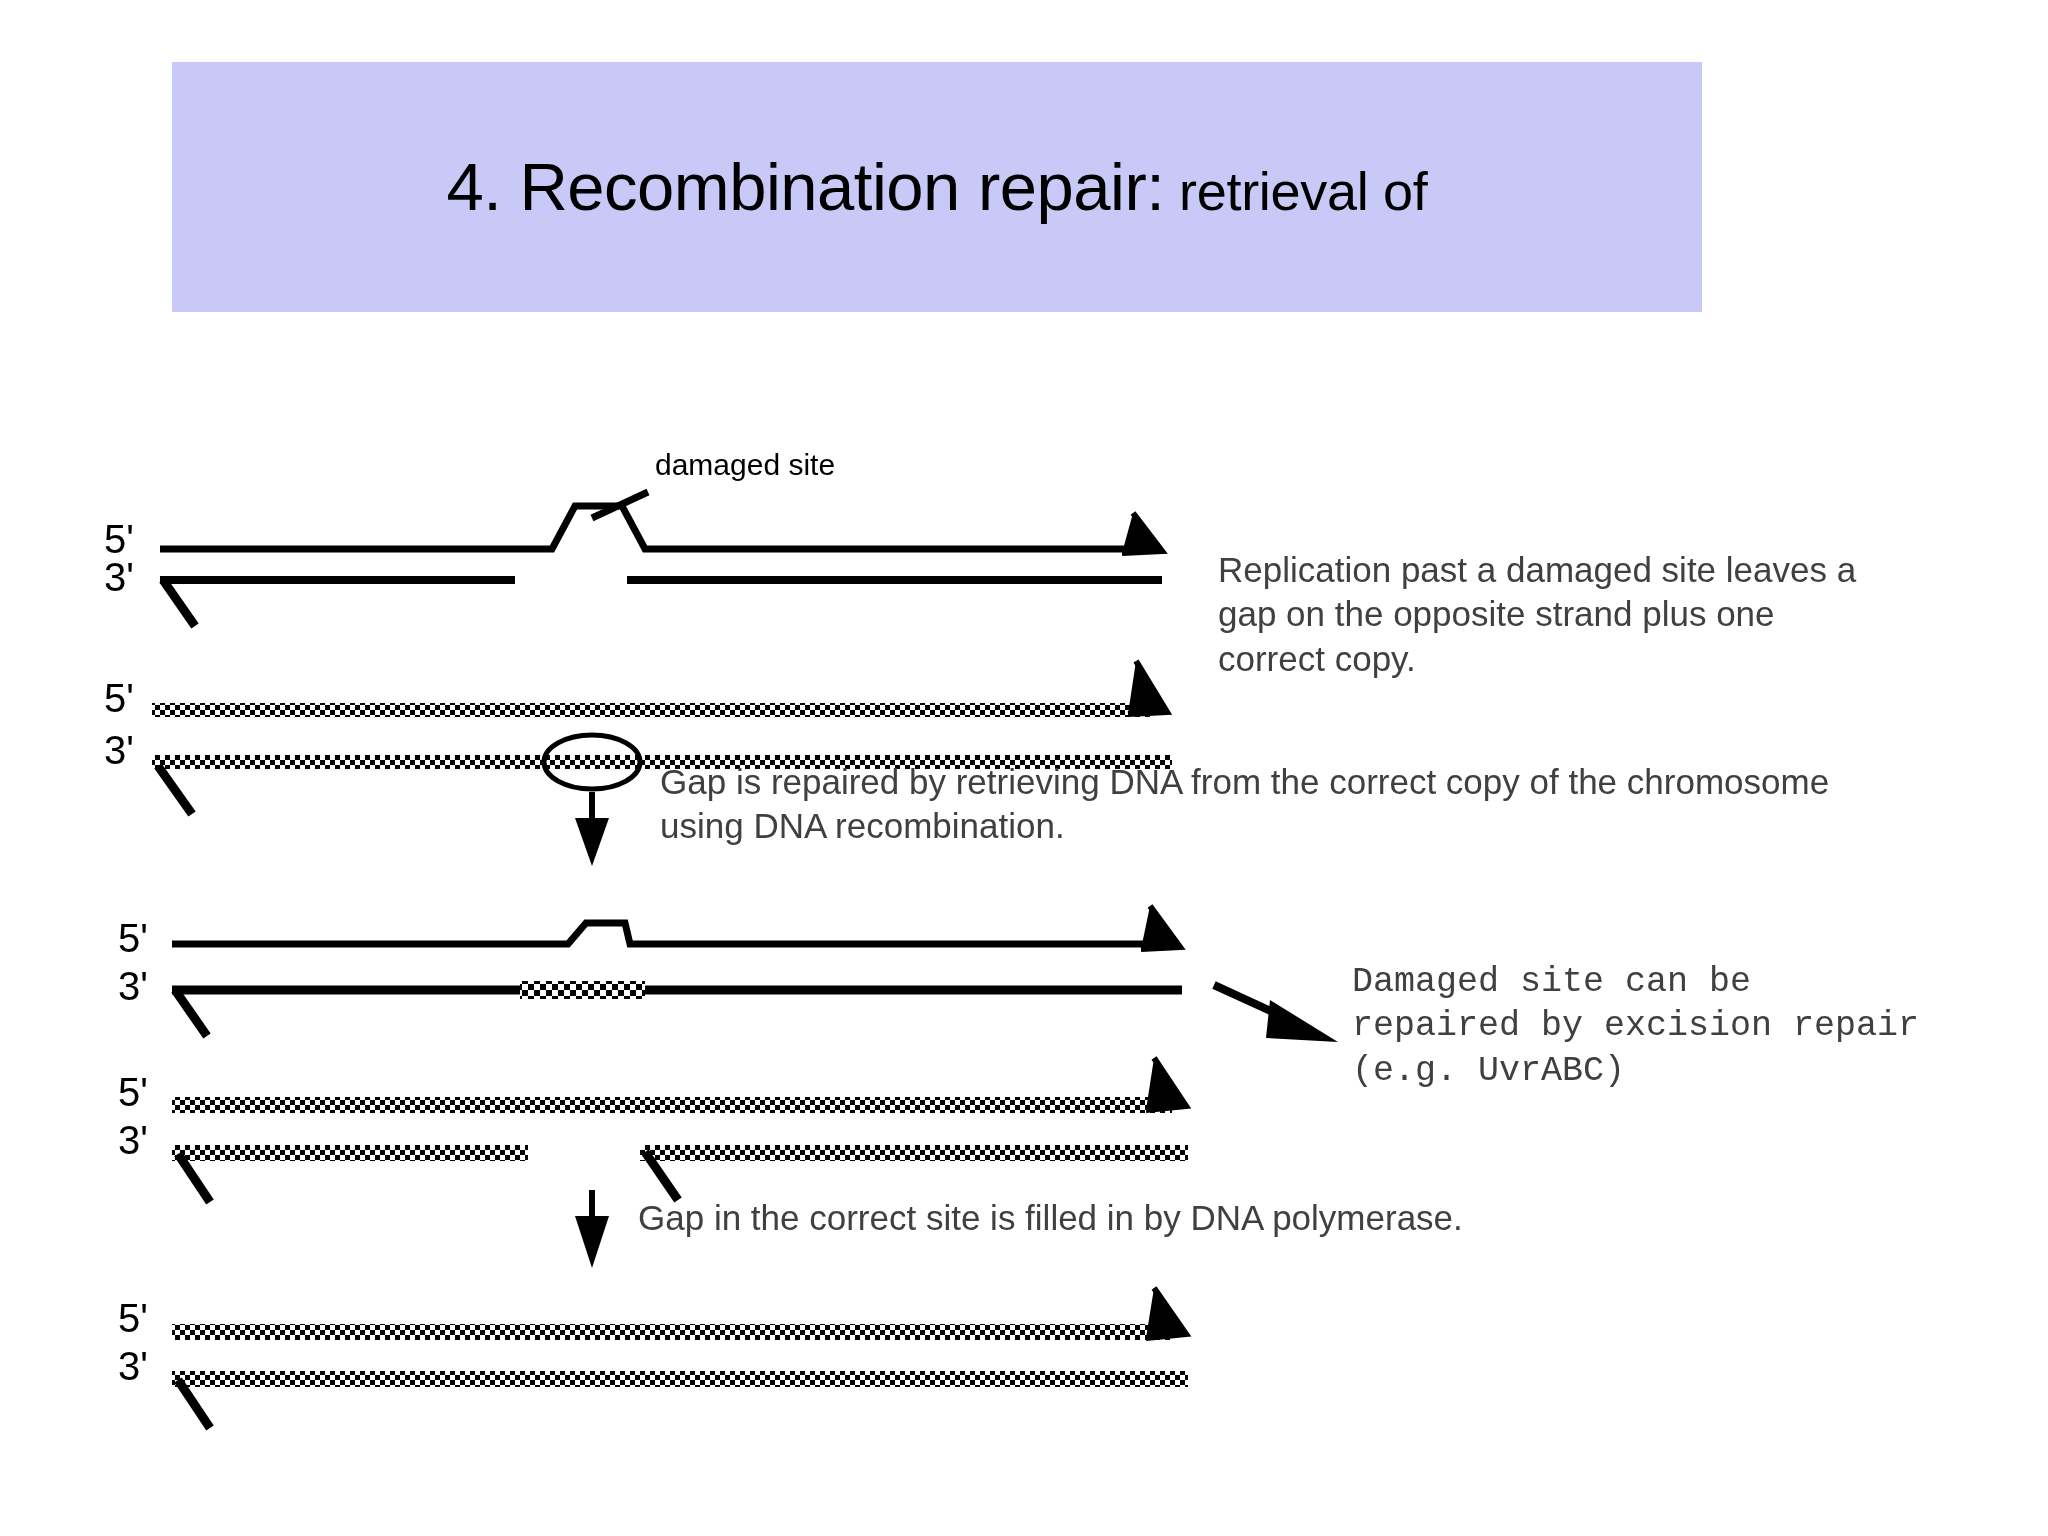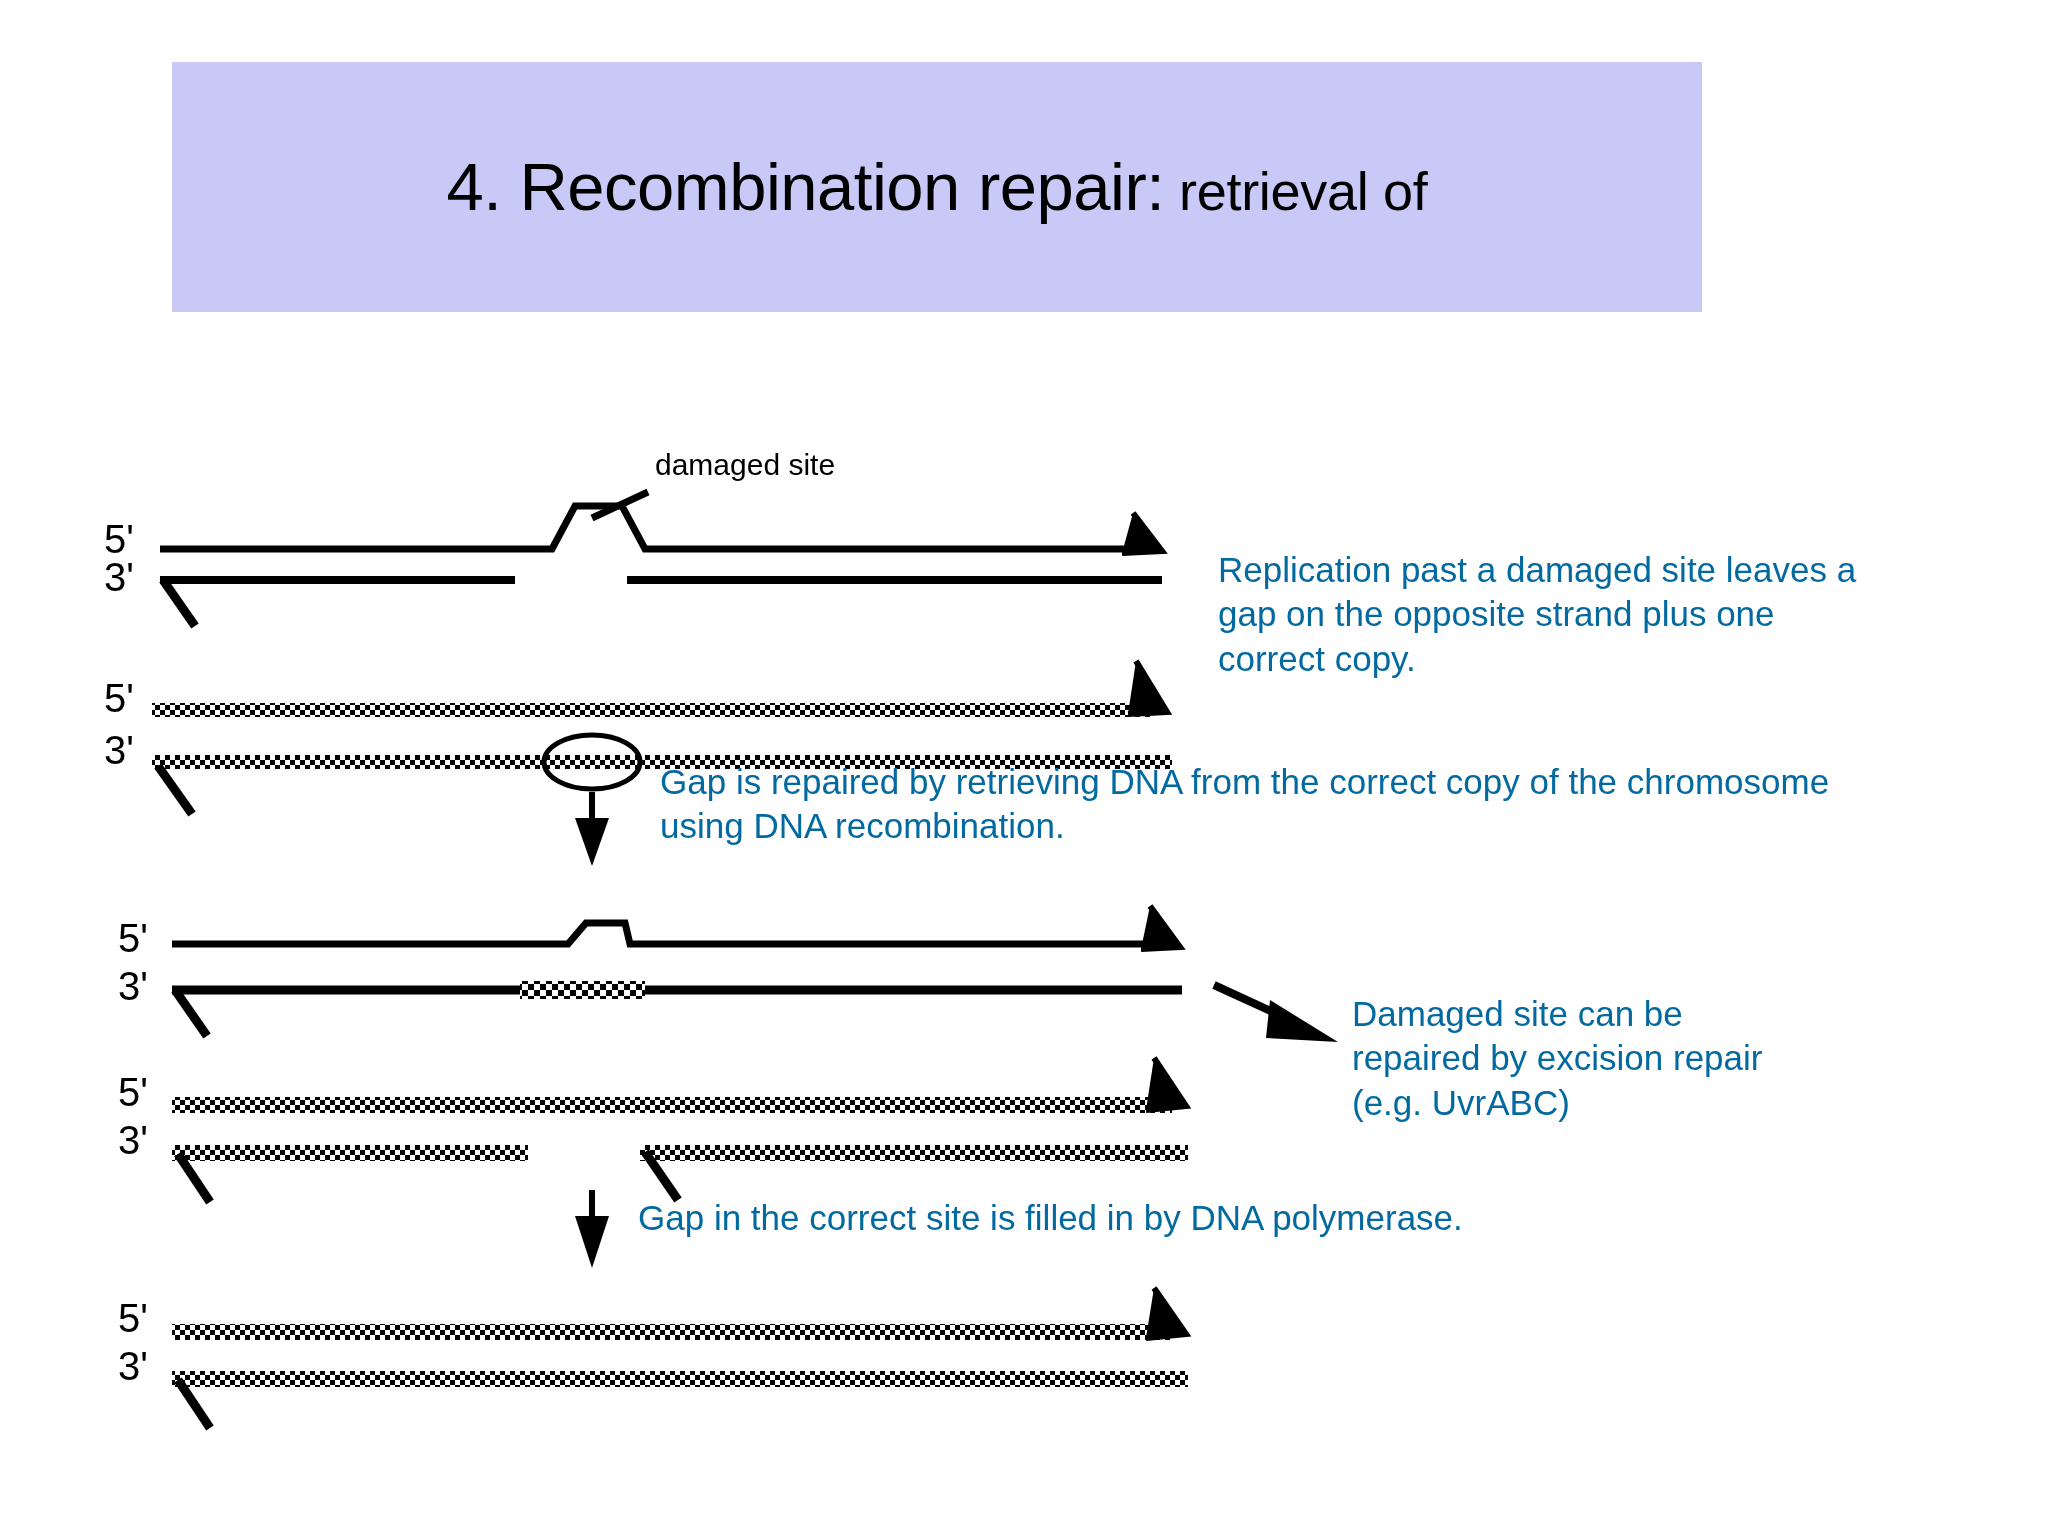--- a/index.html
+++ b/index.html
@@ -53,25 +53,25 @@
     width: 2048px;
     height: 1536px;
   }
 
   
   .callout {
     position: absolute;
     font-size: 35px;
     line-height: 1.27;
     white-space: pre-line;
-    color: #0369a1;
+    color: #404040;
   }
   #callout-replication { left: 1218px; top: 548px; width: 720px; }
   #callout-gap-repair  { left: 660px;  top: 760px;  width: 1420px; }
-  #callout-excision    { left: 1352px; top: 992px;  width: 620px; }
+  #callout-excision    { left: 1352px; top: 960px;  width: 620px; font-family: Liberation Mono, monospace; }
   #callout-polymerase  { left: 638px;  top: 1196px; width: 1000px; }
 
   
   .end-label {
     position: absolute;
     font-size: 40px;
     line-height: 1;
   }
 
   

